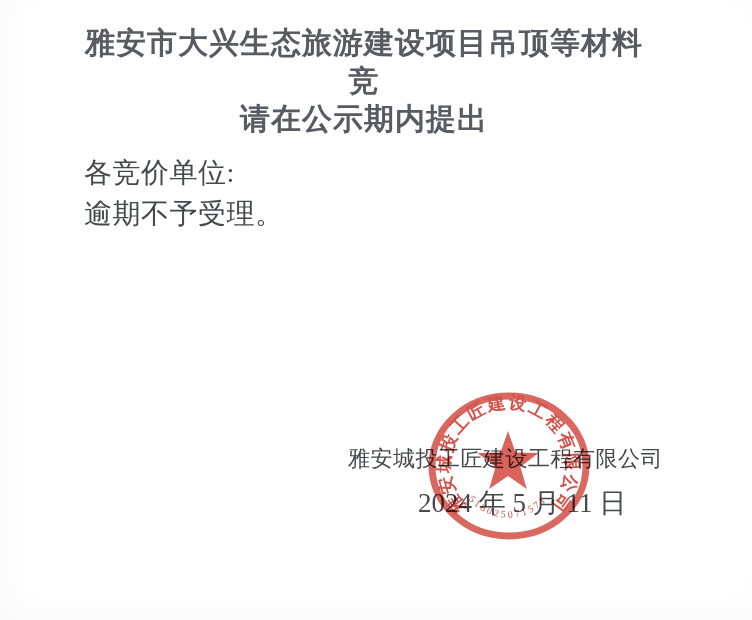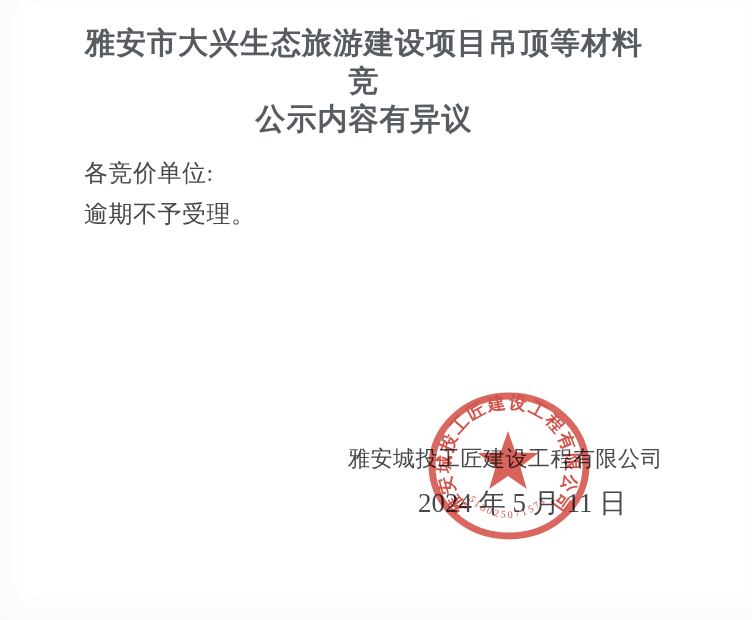--- a/index.html
+++ b/index.html
@@ -15,21 +15,21 @@
     position:absolute;left:84px;top:24px;width:560px;
     text-align:center;
     font-family:"Liberation Sans","DejaVu Sans",sans-serif;
     font-weight:bold;
     font-size:30px;line-height:38px;
     color:#575b62;
     letter-spacing:1px;
   }
   .body-block{
     position:absolute;left:84px;top:153px;width:566px;
-    font-size:24px;line-height:40.5px;
+    font-size:28px;line-height:40.5px;
     color:#46484d;
     letter-spacing:0.5px;
   }
   .body-line{white-space:nowrap;}
   .indent{padding-left:48px;}
   .sig-company{
     position:absolute;left:348px;top:444px;width:300px;
     font-size:22px;letter-spacing:0.5px;
     color:#46484d;white-space:nowrap;
   }
@@ -50,21 +50,21 @@
   .seal .arc-company{font-size:17.5px;font-weight:bold;letter-spacing:2px;}
   .seal .arc-serial{font-size:10px;letter-spacing:2.5px;font-family:"Liberation Serif","DejaVu Serif",serif;}
 </style>
 </head>
 <body>
 
 <div class="page">
 
   <div class="doc-title">
     <div>雅安市大兴生态旅游建设项目吊顶等材料竞</div>
-    <div>公示内容有异议</div>
+    <div>请在公示期内提出</div>
   </div>
 
   <div class="body-block">
     <div class="body-line">各竞价单位:</div>
     <div class="body-line">逾期不予受理。</div>
   </div>
 
   <div class="sig-company">雅安城投工匠建设工程有限公司</div>
   <div class="sig-date">2024 年 5 月 11 日</div>
 

